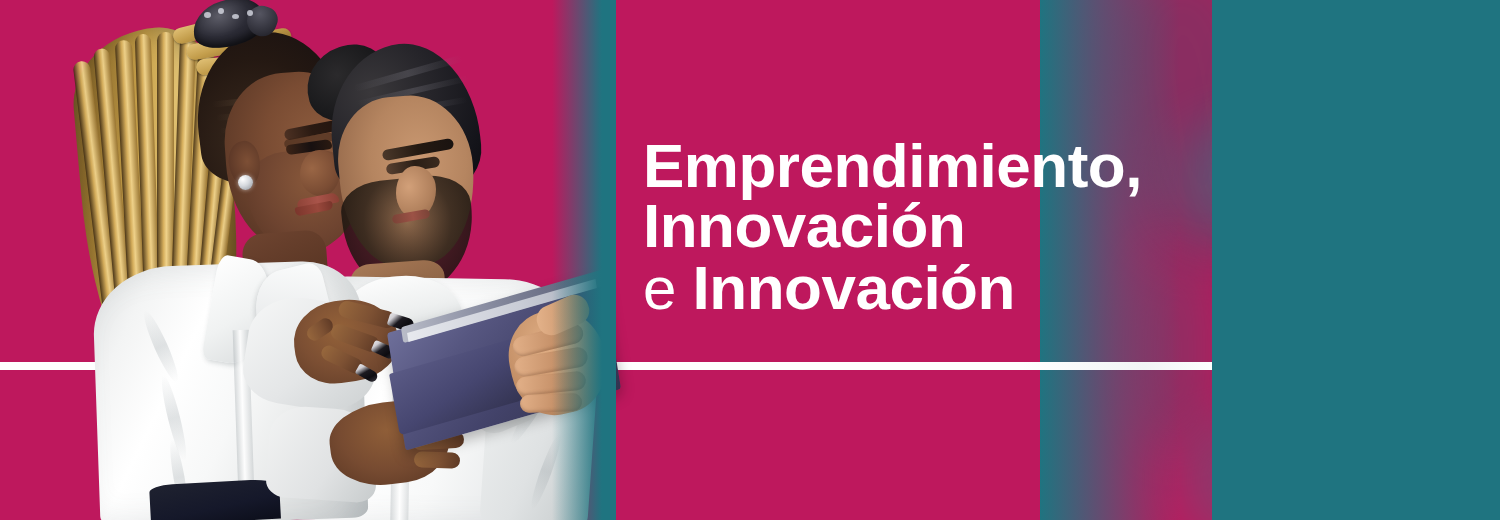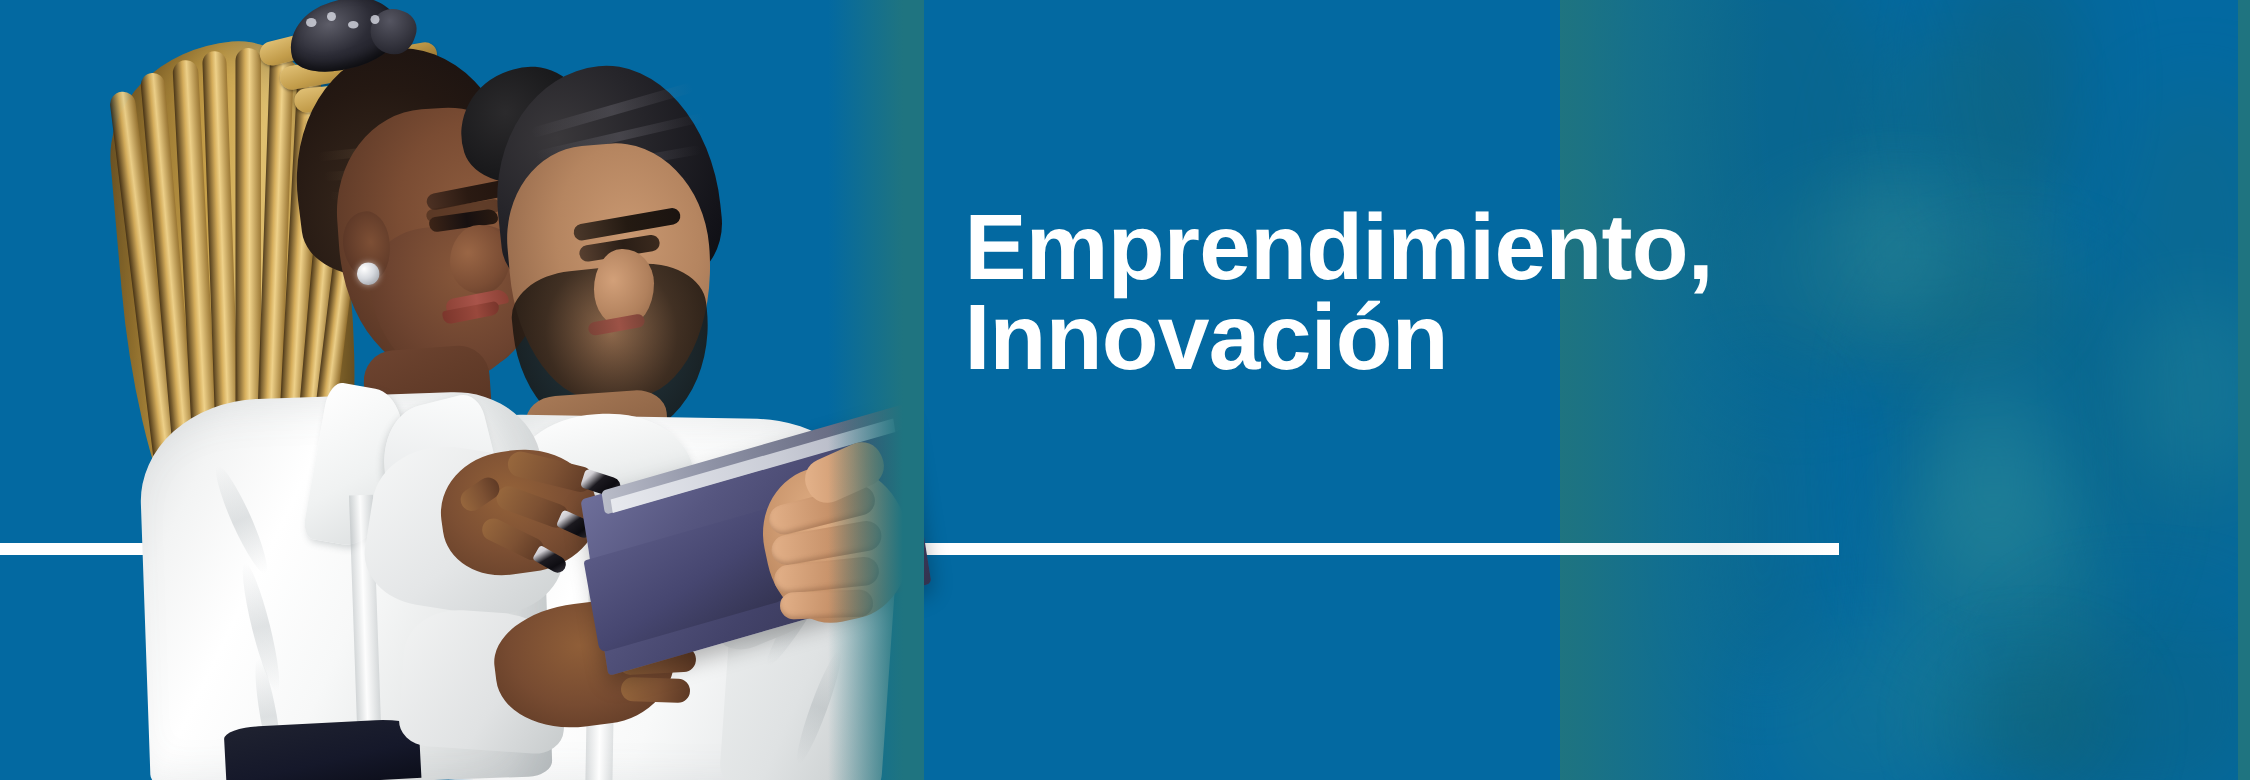--- a/index.html
+++ b/index.html
@@ -5,23 +5,23 @@
   * { margin:0; padding:0; box-sizing:border-box; }
   html, body {
     width:1500px; height:520px;
     overflow:hidden;
     background:#1f7480;
     font-family:"Liberation Sans", sans-serif;
   }
 
   #banner {
     position:relative;
-    width:1492px; height:520px;
+    width:1212px; height:520px;
     overflow:hidden;
-    background:#0369a1;
+    background:#be185d;
     text-decoration:underline;
   }
 
   
   #bg-texture {
     position:absolute; inset:0;
     overflow:hidden;
     pointer-events:none;
   }
   #bg-texture .blob {
@@ -581,15 +581,16 @@
     <span class="m-finger" style="left:516px; top:374px; width:70px; height:19px; transform:rotate(-6deg);"></span>
     <span class="m-finger" style="left:520px; top:394px; width:62px; height:18px; transform:rotate(-2deg);"></span>
     <div class="m-thumb"></div>
 
     <div class="cut-fade"></div>
   </div>
 
   <div id="headline">
     <span class="line hl-bold">Emprendimiento,</span>
     <span class="line hl-bold">Innovación</span>
+    <span class="line line3"><span class="hl-light">e</span><span class="hl-bold"> Innovación</span></span>
   </div>
 
 </div>
 
 </body></html>

